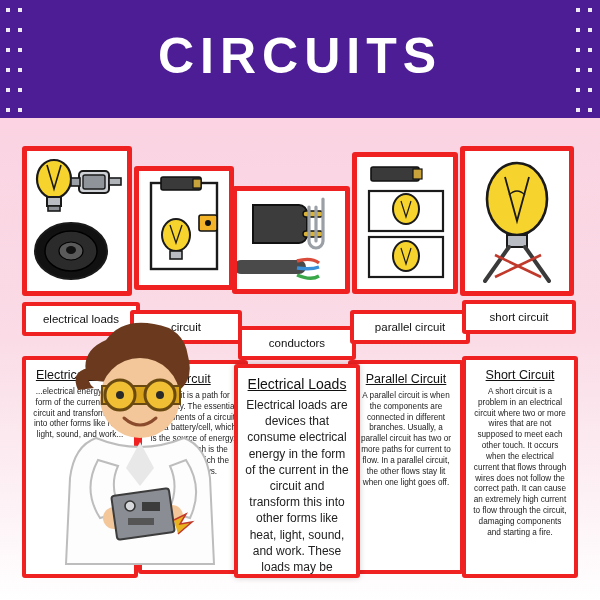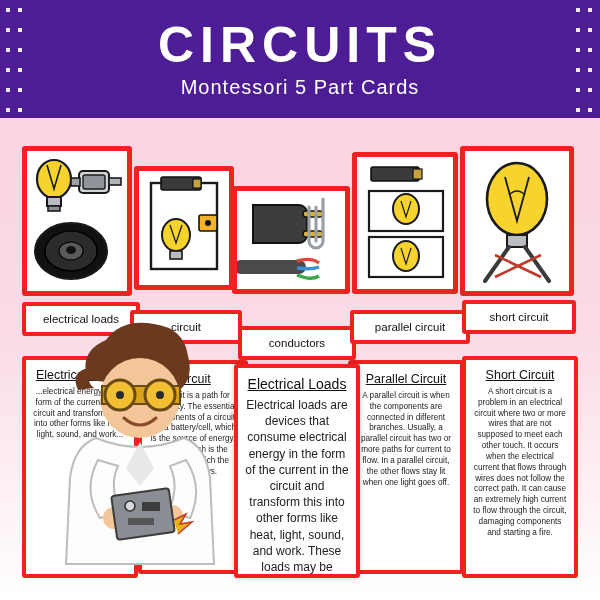--- a/index.html
+++ b/index.html
@@ -115,21 +115,20 @@
   
   .mascot { position: absolute; left: 58px; top: 320px; width: 200px; height: 250px; }
 </style>
 </head>
 <body>
 
 <div class="header">
   <div class="header-dots-left"></div>
   <div class="header-dots-right"></div>
   <div class="header-title">CIRCUITS</div>
-  <div class="header-sub">Montessori 5 Part Cards</div>
 </div>
 
 <div class="pink-bg"></div>
 
 <div class="card pic-card" style="left:22px; top:146px; width:110px; height:150px;">
   <svg width="100" height="140" viewBox="0 0 100 140" style="position:absolute;left:0;top:0;">
 
     <g>
       <ellipse cx="27" cy="28" rx="17" ry="19" fill="#f7d32e" stroke="#1a1a1a" stroke-width="2.2"></ellipse>
       <path d="M20 14 L27 38 L34 14" fill="none" stroke="#1a1a1a" stroke-width="1.6"></path>

